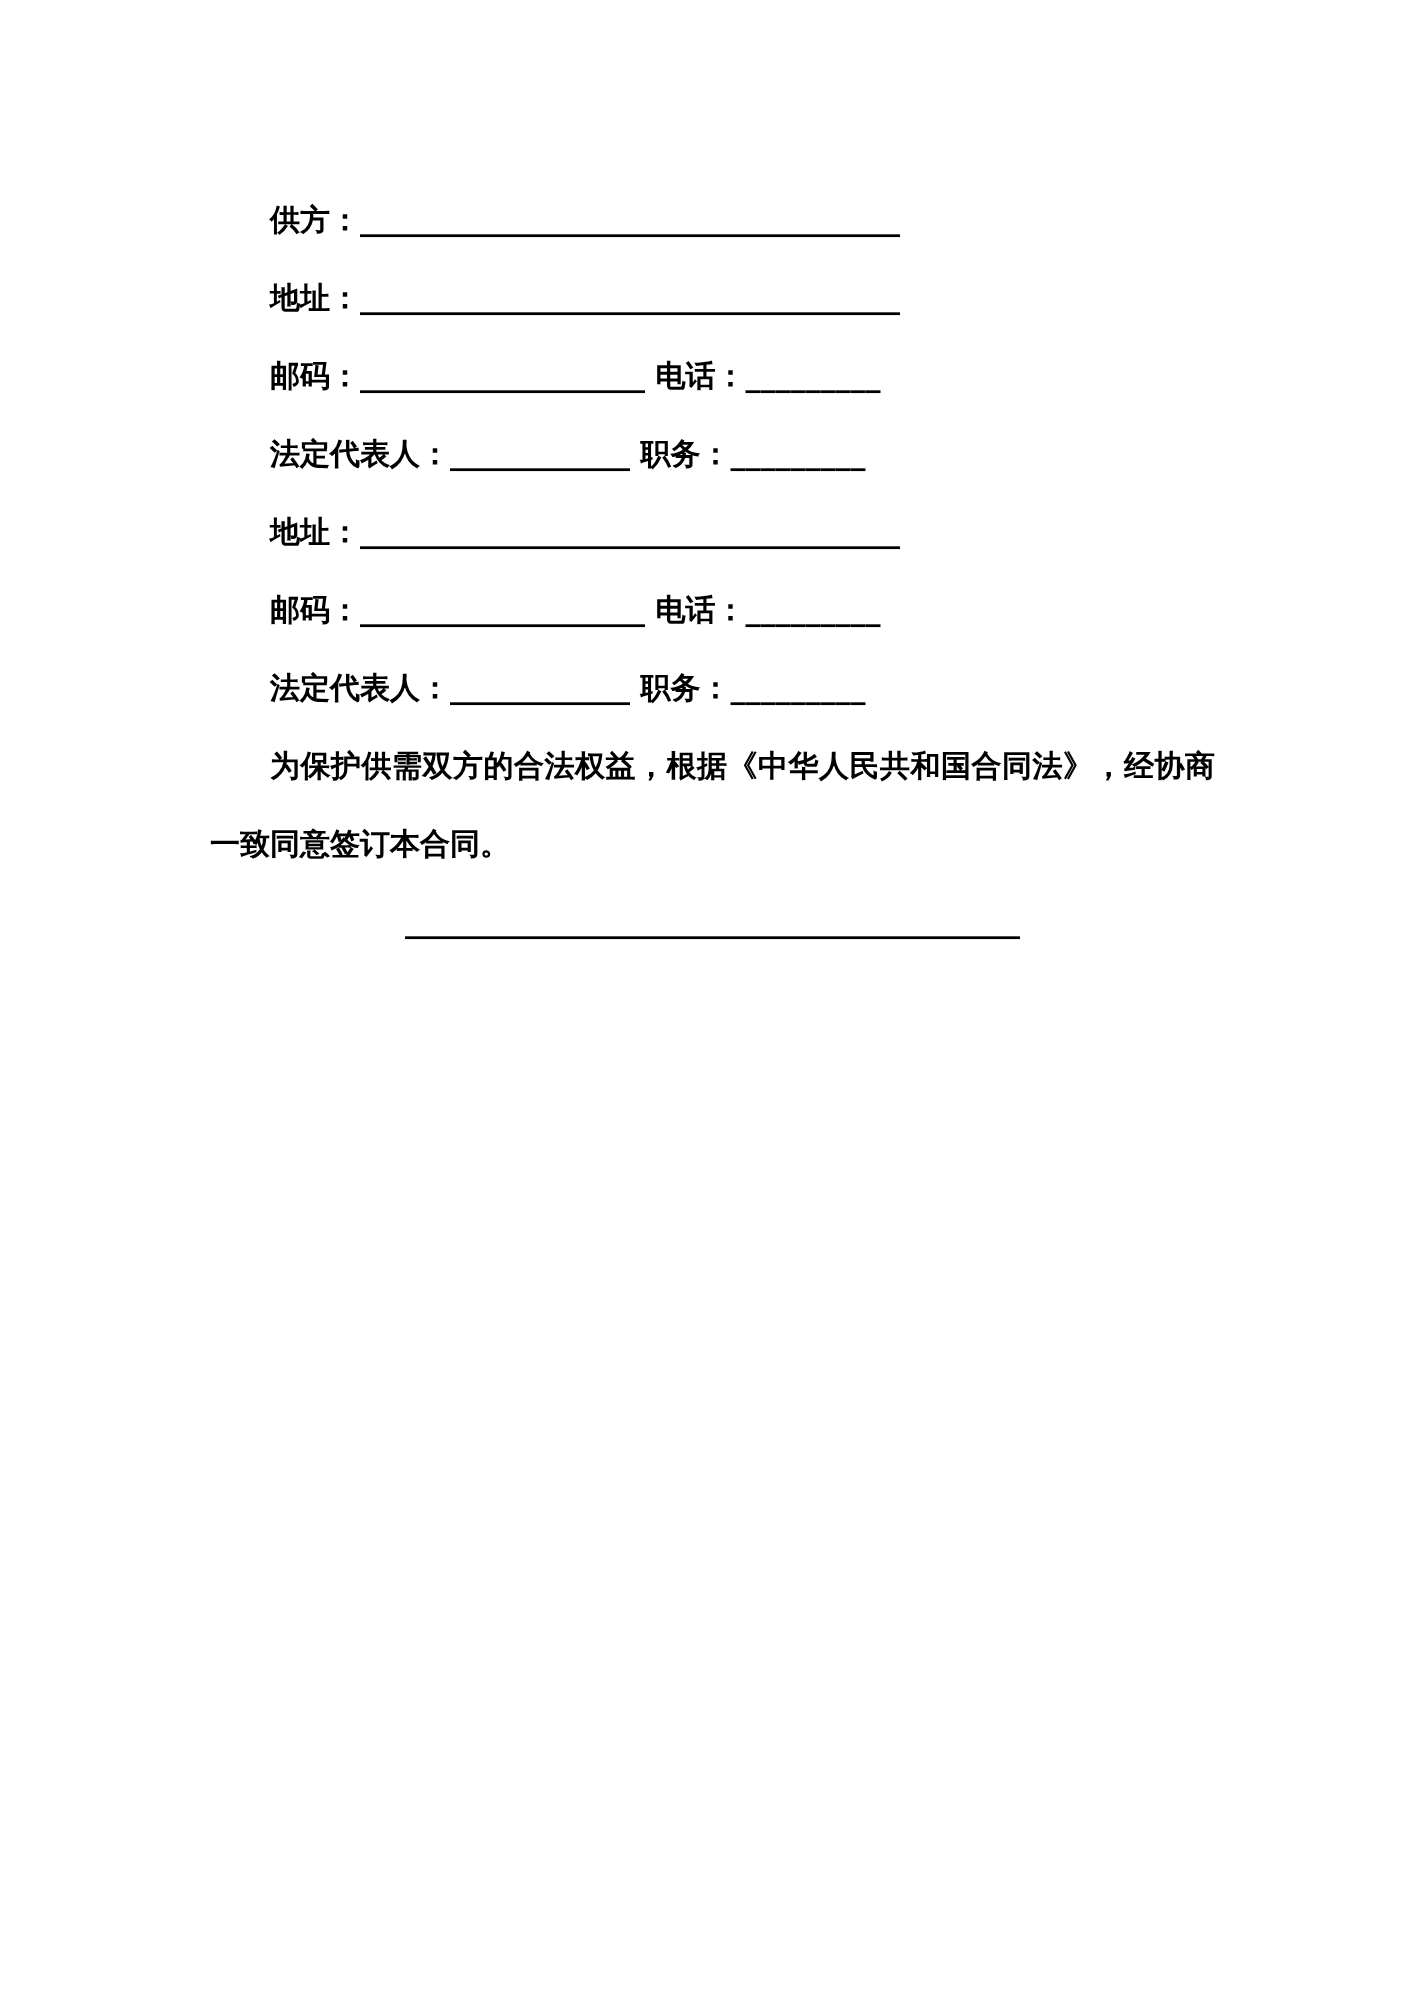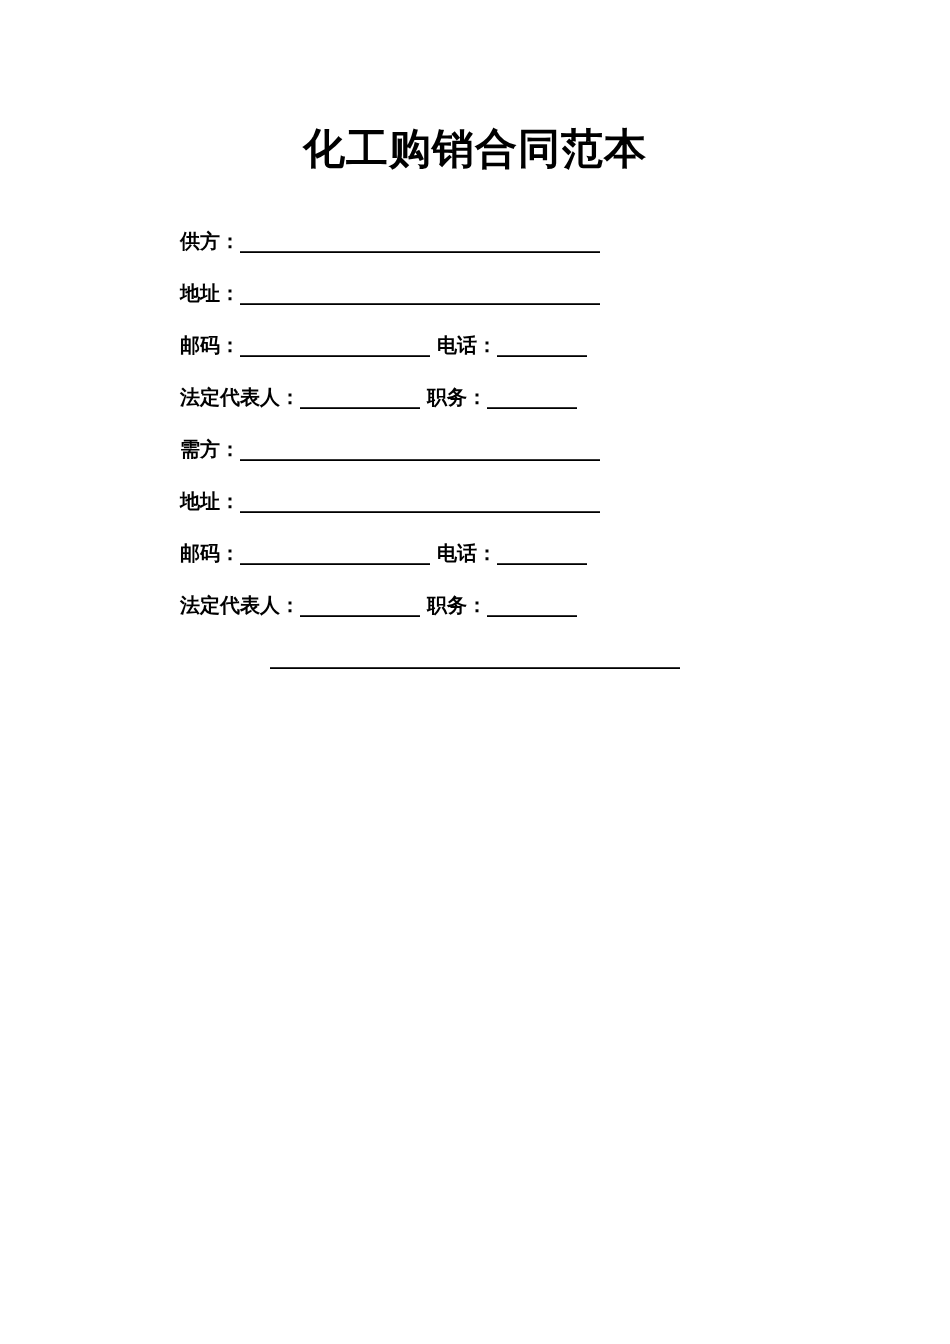--- a/index.html
+++ b/index.html
@@ -44,40 +44,39 @@
   .para.no-indent {
     text-indent: 0;
     text-align: center;
   }
 </style>
 </head>
 <body>
 
 <div class="page">
 
-  <h1 class="doc-title">化工购销合同范本</h1>
 
   <div class="doc-body">
 
     <p class="form-line">供方：____________________________________</p>
 
     <p class="form-line">地址：____________________________________</p>
 
     <p class="form-line">邮码：___________________ 电话：_________</p>
 
     <p class="form-line">法定代表人：____________ 职务：_________</p>
 
-    <p class="form-line">需方：____________________________________</p>
 
     <p class="form-line">地址：____________________________________</p>
 
     <p class="form-line">邮码：___________________ 电话：_________</p>
 
     <p class="form-line">法定代表人：____________ 职务：_________</p>
 
+    <p class="para">为保护供需双方的合法权益，根据《中华人民共和国合同法》，经协商一致同意签订本合同。</p>
 
 
 
 
 
     <p class="para no-indent">_________________________________________</p>
 
 
   </div>
 </div>

